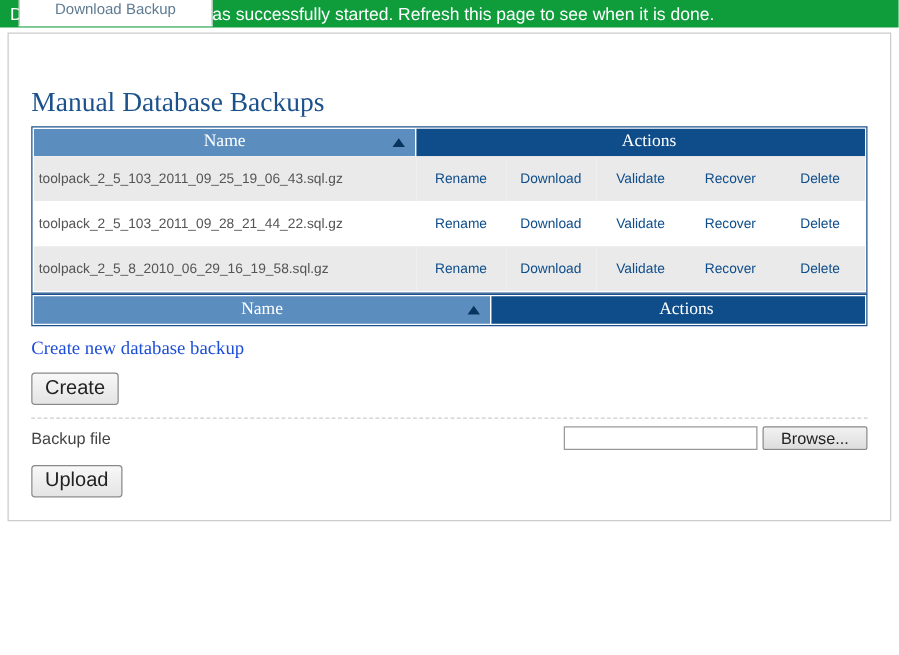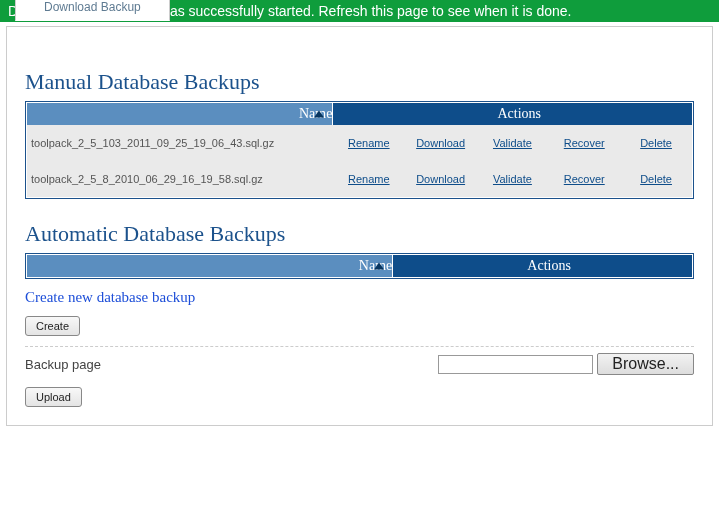--- a/index.html
+++ b/index.html
@@ -7,35 +7,35 @@
 .banner { background: #0F9D3C; color: #fff; font-size: 14px; padding: 3px 8px; }
 .page { border: 1px solid #ccc; margin: 4px 6px 6px 6px; padding: 0; }
 .tab { display: inline-block; border: 1px solid #ccc; border-bottom: 1px solid #fff; background: #fff; padding: 6px 28px; color: #5F7B92; font-size: 12px; position: relative; top: -1px; margin-left: 8px; margin-top: -20px; }
 .tab-container { margin-top: 0; }
 .content { padding: 12px 18px 18px 18px; }
 .section-title { font-family: Georgia, 'Times New Roman', serif; color: #1C528C; font-size: 22px; font-weight: normal; margin: 22px 0 6px 0; }
 .sub-title { font-family: Georgia, 'Times New Roman', serif; color: #1d4ed8; font-size: 15px; font-weight: normal; margin: 10px 0 6px 0; }
 .table-border { border: 1px solid #1C528C; padding: 1px; }
 table { border-collapse: collapse; width: 100%; table-layout: fixed; }
 th { color: #fff; font-weight: normal; font-family: Georgia, serif; font-size: 14px; padding: 3px 0; text-align: center; }
-th.name-col { background: #5B8EBF; border-right: 1px solid #fff; position: relative; text-align: right; }
+th.name-col { background: #5B8EBF; border-right: 1px solid #fff; position: relative; }
 th.actions-col { background: #0E4D8A; padding-left: 13px; }
 .sort-arrow { position: absolute; right: 8px; top: 50%; transform: translateY(-50%); width: 0; height: 0; border-left: 5px solid transparent; border-right: 5px solid transparent; border-bottom: 7px solid #08355F; }
 td { font-size: 11px; padding: 12px 4px; color: #444; white-space: nowrap; overflow: hidden; text-overflow: ellipsis; }
 td.filename { color: #555; }
 td.action { text-align: center; }
-td.action a { color: #0E4D8A; text-decoration: underline; cursor: pointer; }
+td.action a { color: #0E4D8A; cursor: pointer; }
 tr.even td { background: #EAEAEA; }
 tr.odd td { background: #fff; }
-.btn { display: inline-block; background: linear-gradient(#f8f8f8, #e4e4e4); border: 1px solid #888; border-radius: 3px; padding: 3px 10px; font-size: 11px; color: #222; cursor: pointer; margin-top: 4px; }
+.btn { display: inline-block; background: linear-gradient(#f8f8f8, #e4e4e4); border: 1px solid #888; border-radius: 3px; padding: 3px 10px; font-size: 16px; color: #222; cursor: pointer; margin-top: 4px; }
 .upload-row { display: flex; align-items: center; margin-top: 6px; }
 .upload-label { flex: 0 0 auto; color: #444; font-size: 13px; }
 .upload-spacer { flex: 1 1 auto; }
 .file-text { display: inline-block; width: 155px; height: 19px; border: 1px solid #999; background: #fff; margin-right: 4px; vertical-align: middle; }
-.browse-btn { display: inline-block; background: linear-gradient(#f2f2f2, #ddd); border: 1px solid #888; border-radius: 2px; padding: 1px 14px; font-size: 16px; color: #222; cursor: pointer; vertical-align: middle; }
+.browse-btn { display: inline-block; background: linear-gradient(#f2f2f2, #ddd); border: 1px solid #888; border-radius: 2px; padding: 1px 14px; font-size: 13px; color: #222; cursor: pointer; vertical-align: middle; }
 hr.divider { border: none; border-top: 1px dashed #ccc; margin: 10px 0 4px 0; }
 .first-title { margin-top: 30px; }
 </style>
 </head>
 <body>
 
 <div class="banner">Database backup dump was successfully started. Refresh this page to see when it is done.</div>
 
 <div class="tab-container">
   <div style="height:0;"></div>
@@ -71,33 +71,40 @@
         </thead>
         <tbody>
           <tr class="even">
             <td class="filename">toolpack_2_5_103_2011_09_25_19_06_43.sql.gz</td>
             <td class="action"><a>Rename</a></td>
             <td class="action"><a>Download</a></td>
             <td class="action"><a>Validate</a></td>
             <td class="action"><a>Recover</a></td>
             <td class="action"><a>Delete</a></td>
           </tr>
+          <tr class="odd">
+            <td class="filename">toolpack_2_5_103_2011_09_28_21_44_22.sql.gz</td>
+            <td class="action"><a>Rename</a></td>
+            <td class="action"><a>Download</a></td>
+            <td class="action"><a>Validate</a></td>
+            <td class="action"><a>Recover</a></td>
+            <td class="action"><a>Delete</a></td>
+          </tr>
           <tr class="even">
             <td class="filename">toolpack_2_5_8_2010_06_29_16_19_58.sql.gz</td>
             <td class="action"><a>Rename</a></td>
             <td class="action"><a>Download</a></td>
             <td class="action"><a>Validate</a></td>
             <td class="action"><a>Recover</a></td>
             <td class="action"><a>Delete</a></td>
           </tr>
         </tbody>
       </table>
     </div>
 
-    <div class="section-title">Automatic Database Backups</div>
     <div class="table-border">
       <table>
         <colgroup>
           <col style="width:55%">
             <col style="width:9%">
             <col style="width:9%">
             <col style="width:9%">
             <col style="width:9%">
             <col style="width:9%">
         </colgroup>
@@ -114,21 +121,21 @@
         </tbody>
       </table>
     </div>
 
     <div class="sub-title">Create new database backup</div>
     <button class="btn">Create</button>
 
     <hr class="divider">
 
     <div class="upload-row">
-      <span class="upload-label">Backup page</span>
+      <span class="upload-label">Backup file</span>
       <span class="upload-spacer"></span>
       <span class="file-text"></span>
       <span class="browse-btn">Browse...</span>
     </div>
     <button class="btn" style="margin-top:12px;">Upload</button>
 
   </div>
 </div>
 
 </body></html>

